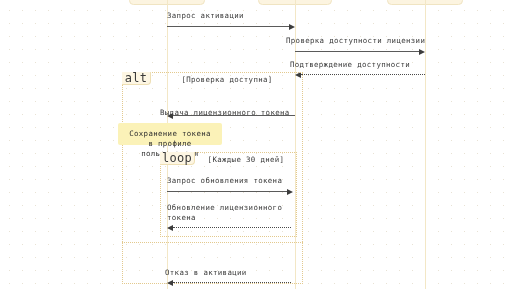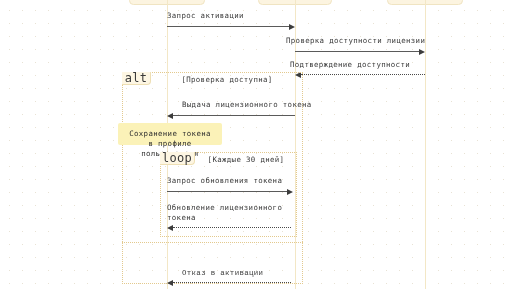--- a/index.html
+++ b/index.html
@@ -149,21 +149,21 @@
   <div class="msg-label" style="left:290px; top:60px; width:140px;">Подтверждение доступности</div>
   <div class="msg-line dashed" style="left:301px; top:74px; width:124px;"></div>
   <div class="arrow-head left" style="left:295px; top:71.5px;"></div>
 
   <div class="fragment" style="left:122px; top:72px; width:181px; height:212px;"></div>
   <div class="fragment-tab" style="left:122px; top:72px; width:29px; height:13px;">
     <span class="fragment-op">alt</span>
   </div>
   <div class="fragment-guard" style="left:151px; top:75px; width:152px;">[Проверка доступна]</div>
 
-  <div class="msg-label" style="left:160px; top:100px; width:140px;margin-left:22px;">Выдача лицензионного токена</div>
+  <div class="msg-label" style="left:160px; top:108px; width:140px;">Выдача лицензионного токена</div>
   <div class="msg-line" style="left:173px; top:115px; width:122px;"></div>
   <div class="arrow-head left" style="left:167px; top:112.5px;"></div>
 
   <div class="note" style="left:118px; top:123px; width:104px; height:22px;">Сохранение токена
 в профиле пользователя</div>
 
   <div class="fragment" style="left:160px; top:152px; width:137px; height:85px;"></div>
   <div class="fragment-tab" style="left:160px; top:152px; width:35px; height:13px;">
     <span class="fragment-op">loop</span>
   </div>
@@ -174,17 +174,17 @@
   <div class="arrow-head right" style="left:287px; top:188.5px;"></div>
 
   <div class="msg-label" style="left:167px; top:203px; width:128px;">Обновление лицензионного
 токена</div>
   <div class="msg-line dashed" style="left:173px; top:227px; width:118px;"></div>
   <div class="arrow-head left" style="left:167px; top:224.5px;"></div>
 
   <div class="fragment-divider" style="left:122px; top:242px; width:181px;"></div>
 
 
-  <div class="msg-label" style="left:182px; top:268px; width:128px;font-family:Liberation Mono, monospace;">Отказ в активации</div>
+  <div class="msg-label" style="left:165px; top:268px; width:128px;">Отказ в активации</div>
   <div class="msg-line dashed" style="left:173px; top:282px; width:118px;"></div>
   <div class="arrow-head left" style="left:167px; top:279.5px;"></div>
 
 </div>
 
 </body></html>

